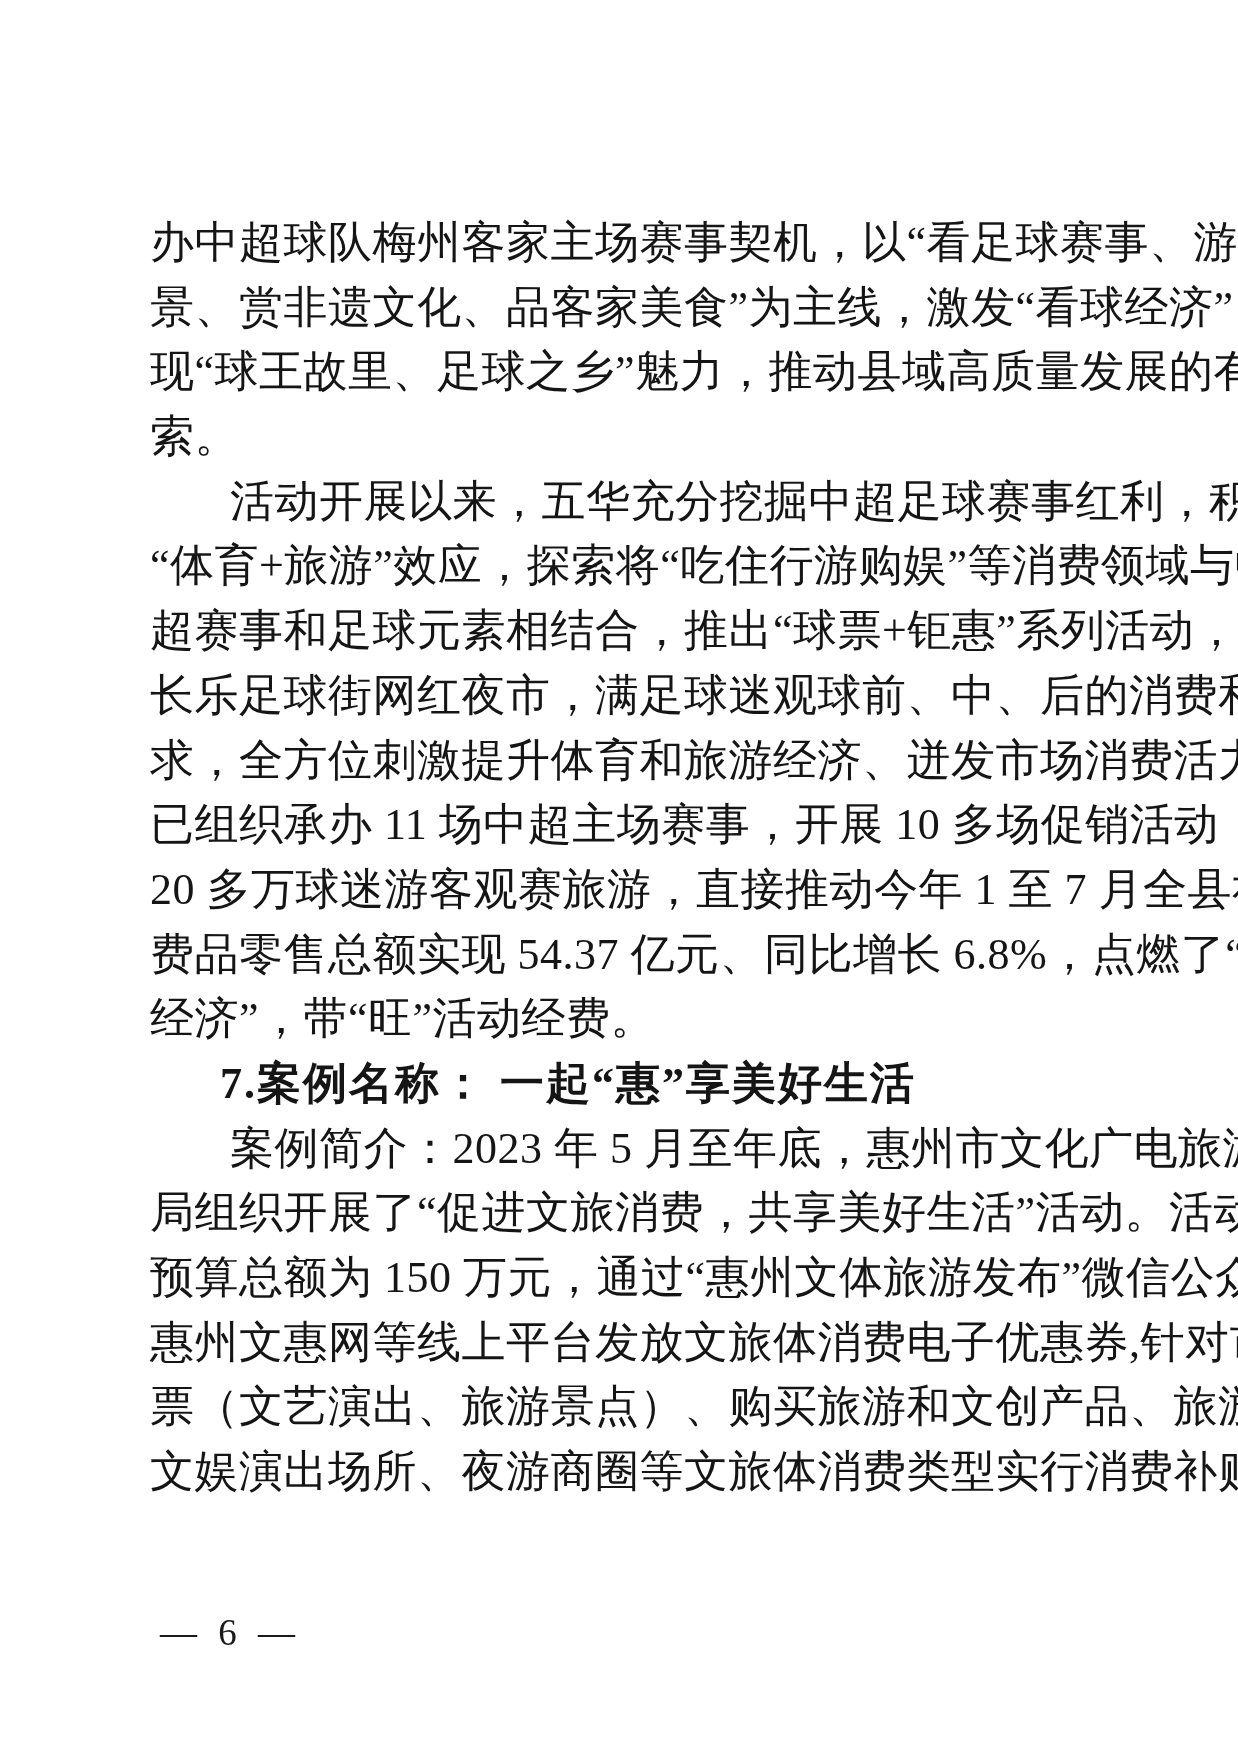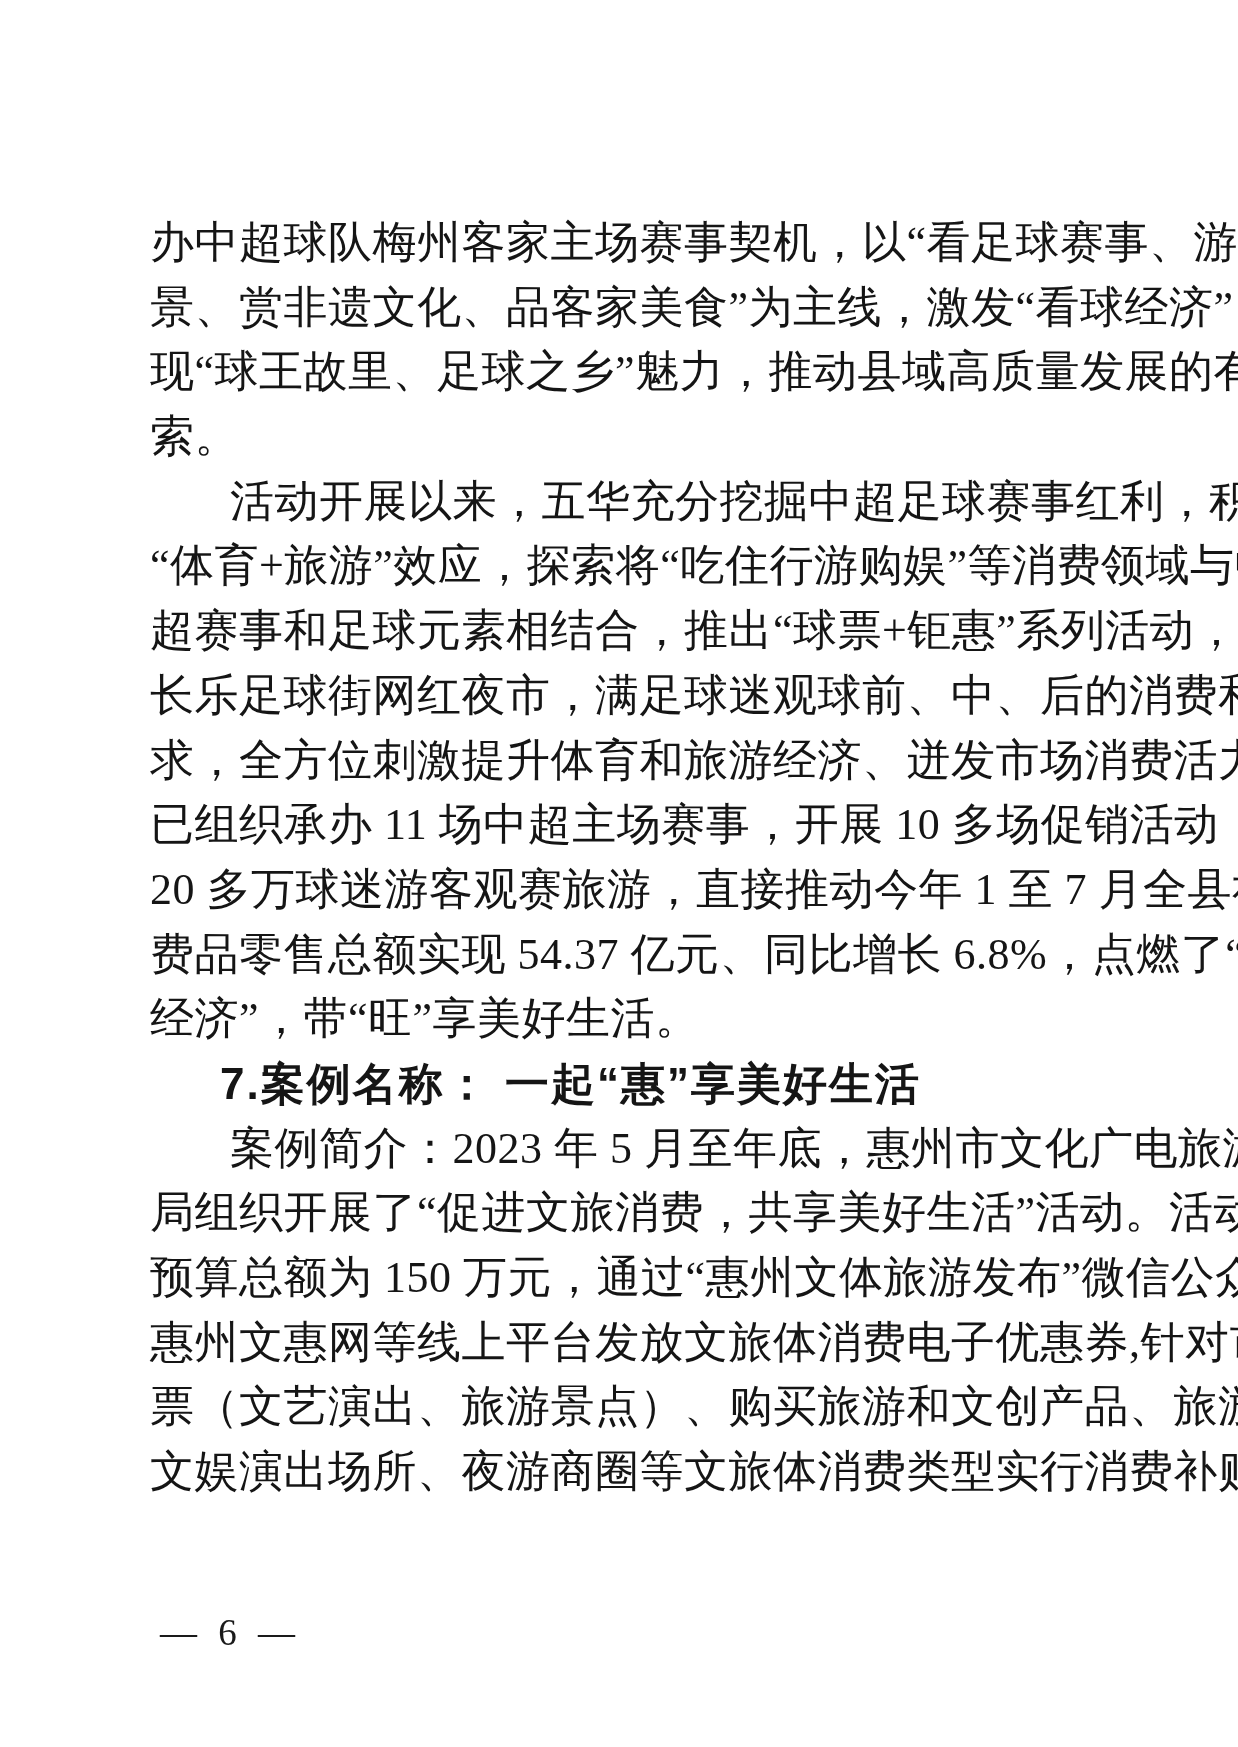--- a/index.html
+++ b/index.html
@@ -37,21 +37,21 @@
   .line.no-stretch {
     text-align: left;
     text-align-last: left;
   }
   .line.indent-para {
     padding-left: 80px;
   }
   .line.heading {
     padding-left: 70px;
     font-weight: 700;
-    font-family: Liberation Sans, sans-serif;
+    font-family: Liberation Serif, serif;
     letter-spacing: 2px;
   }
   .page-number {
     position: absolute;
     left: 160px;
     top: 1608px;
     font-size: 37px;
     line-height: 50px;
     letter-spacing: 6px;
     color: #1a1a1a;
@@ -68,21 +68,21 @@
     <div class="line">现“球王故里、足球之乡”魅力，推动县域高质量发展的有效探</div>
     <div class="line no-stretch">索。</div>
     <div class="line indent-para">活动开展以来，五华充分挖掘中超足球赛事红利，积极释放</div>
     <div class="line">“体育+旅游”效应，探索将“吃住行游购娱”等消费领域与中</div>
     <div class="line">超赛事和足球元素相结合，推出“球票+钜惠”系列活动，打造</div>
     <div class="line">长乐足球街网红夜市，满足球迷观球前、中、后的消费和休闲需</div>
     <div class="line">求，全方位刺激提升体育和旅游经济、迸发市场消费活力。今年</div>
     <div class="line">已组织承办 11 场中超主场赛事，开展 10 多场促销活动，吸引了</div>
     <div class="line">20 多万球迷游客观赛旅游，直接推动今年 1 至 7 月全县社会消</div>
     <div class="line">费品零售总额实现 54.37 亿元、同比增长 6.8%，点燃了“看球</div>
-    <div class="line no-stretch">经济”，带“旺”享美好生活。</div>
+    <div class="line no-stretch">经济”，带“旺”活动经费。</div>
     <div class="line no-stretch heading">7.案例名称： 一起“惠”享美好生活</div>
     <div class="line indent-para">案例简介：2023 年 5 月至年底，惠州市文化广电旅游体育</div>
     <div class="line">局组织开展了“促进文旅消费，共享美好生活”活动。活动经费</div>
     <div class="line">预算总额为 150 万元，通过“惠州文体旅游发布”微信公众号、</div>
     <div class="line">惠州文惠网等线上平台发放文旅体消费电子优惠券,针对市民购</div>
     <div class="line">票（文艺演出、旅游景点）、购买旅游和文创产品、旅游住宿、</div>
     <div class="line">文娱演出场所、夜游商圈等文旅体消费类型实行消费补贴，推出</div>
   </div>
   <div class="page-number">— 6 —</div>
 </div>

